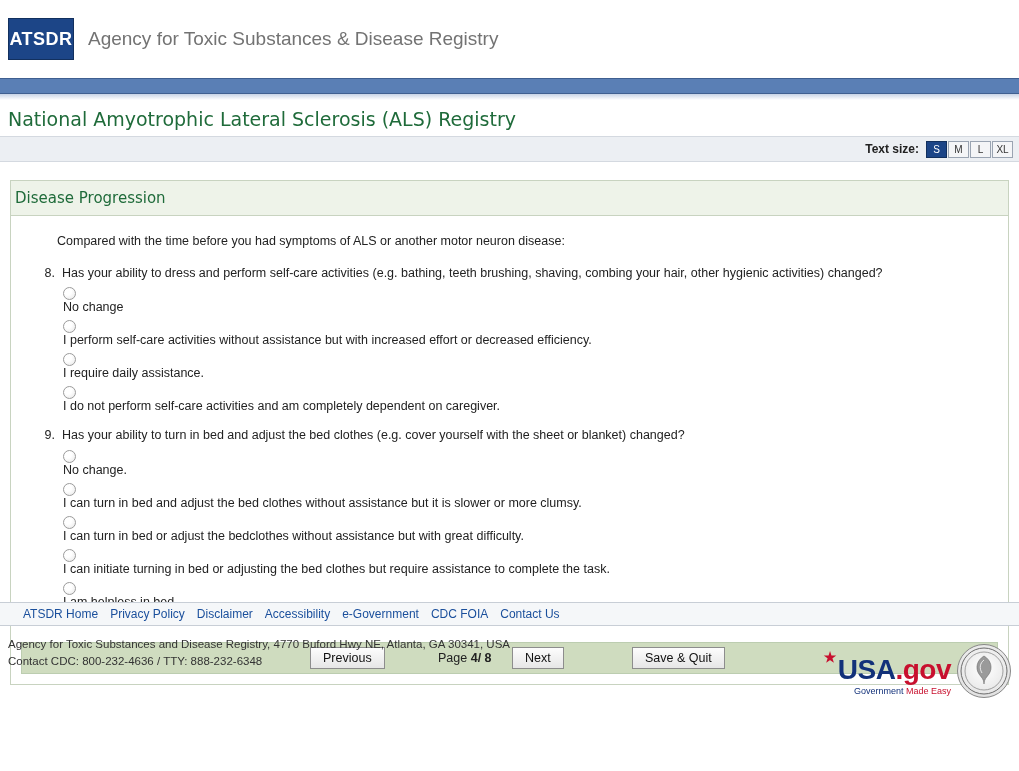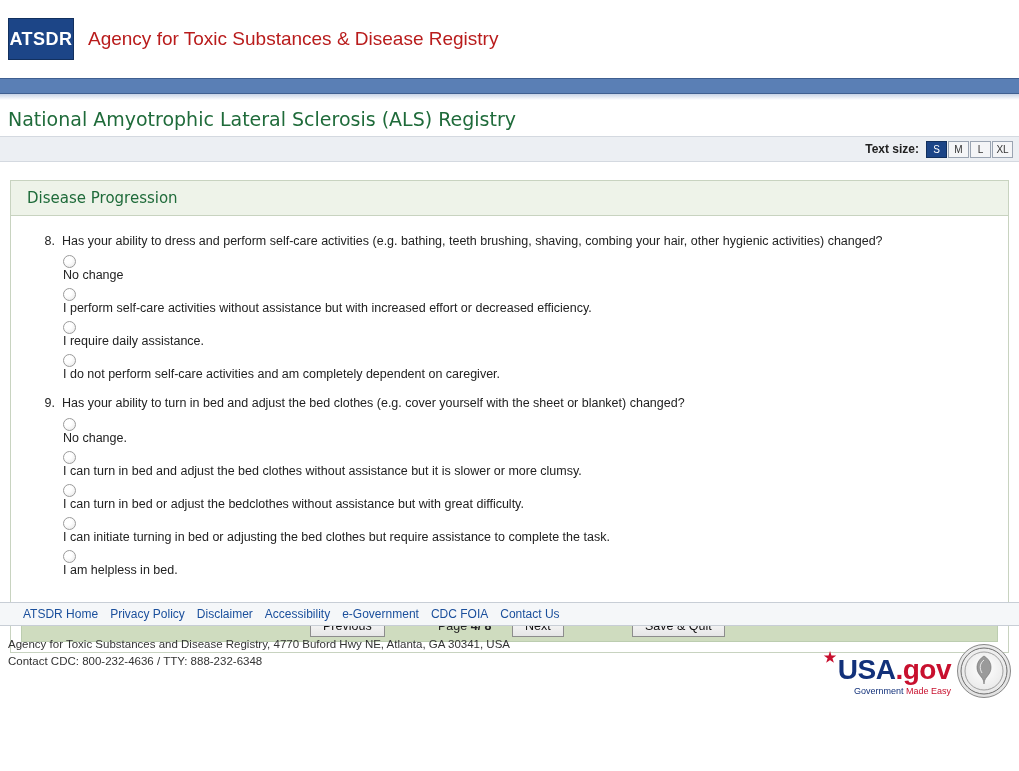--- a/index.html
+++ b/index.html
@@ -39,21 +39,21 @@
     font-size: 18px;
     letter-spacing: 0.5px;
     display: flex;
     align-items: center;
     justify-content: center;
     border: 1px solid #12305e;
   }
   .agency-name {
     margin-left: 14px;
     font-size: 19px;
-    color: #b91c1c;
+    color: #737373;
     font-family: "Liberation Sans", sans-serif;
   }
 
   .blue-bar {
     height: 14px;
     background: #5a7fb5;
     border-top: 1px solid #3f5f90;
     border-bottom: 1px solid #3f5f90;
   }
   .blue-bar-shadow {
@@ -108,21 +108,21 @@
 
   
   .form-wrap {
     margin: 18px 10px 0 10px;
     border: 1px solid #c8d3c0;
     background: #ffffff;
   }
   .section-title {
     background: #eef3e9;
     border-bottom: 1px solid #c8d3c0;
-    padding: 8px 0 8px 16px;
+    padding: 8px 0 8px 4px;
     font-size: 15px;
     color: #1f6b3a;
     font-family: "DejaVu Sans", sans-serif;
   }
   .form-body {
     padding: 18px 12px 6px 12px;
   }
   .intro {
     margin-left: 34px;
     font-size: 12.5px;
@@ -301,20 +301,21 @@
     <span class="textsize-label">Text size:</span>
     <span class="ts-btn active">S</span>
     <span class="ts-btn">M</span>
     <span class="ts-btn">L</span>
     <span class="ts-btn">XL</span>
   </div>
 
   <div class="form-wrap">
     <div class="section-title">Disease Progression</div>
     <div class="form-body">
+      <div class="intro">Compared with the time before you had symptoms of ALS or another motor neuron disease:</div>
 
       <div class="question">
         <div class="q-head">
           <div class="q-num">8.</div>
           <div class="q-text">Has your ability to dress and perform self-care activities (e.g. bathing, teeth brushing, shaving, combing your hair, other hygienic activities) changed?</div>
         </div>
         <div class="options">
           <div class="opt">
             <span class="radio"></span>
             <span class="opt-label">No change</span>

